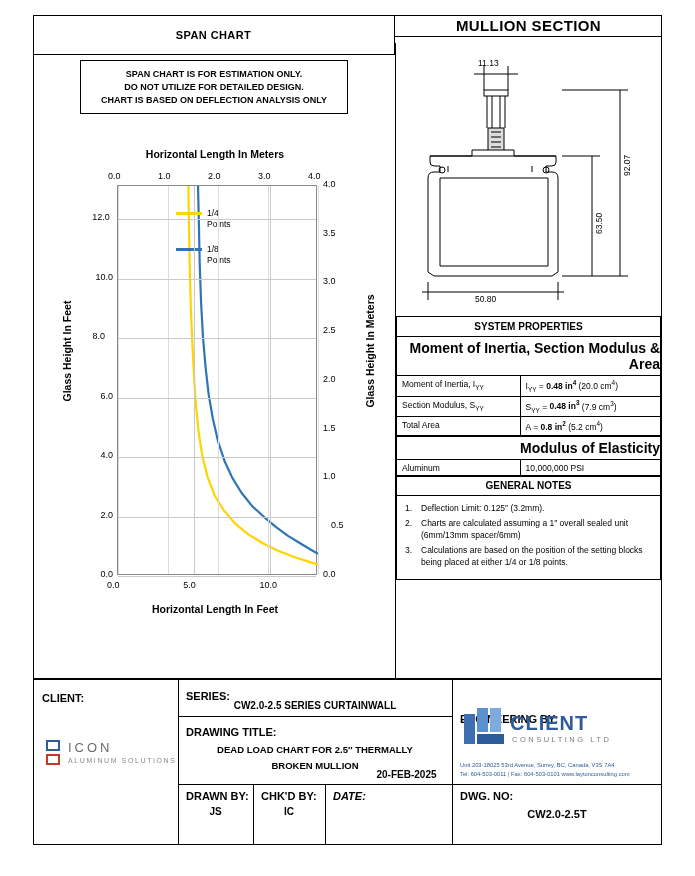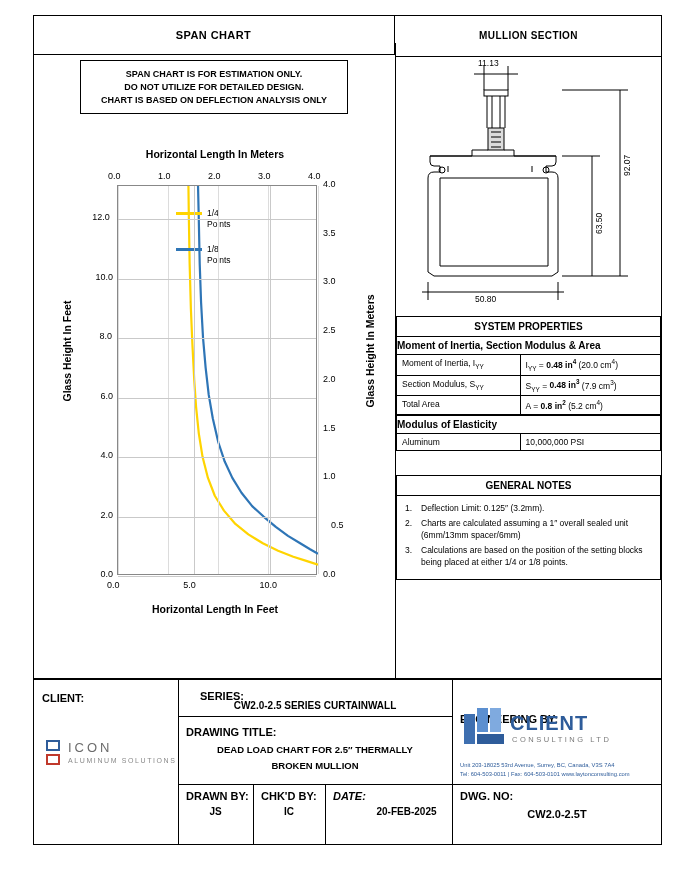--- a/index.html
+++ b/index.html
@@ -41,27 +41,27 @@
     justify-content: center;
     font-size: 11px;
     font-weight: bold;
     letter-spacing: 0.4px;
   }
   .hdr-right {
     position: absolute;
     left: 395px;
     top: 15px;
     width: 267px;
-    height: 42px;
+    height: 22px;
     border-bottom: 1.5px solid #000;
     box-sizing: border-box;
     display: flex;
     align-items: center;
     justify-content: center;
-    font-size: 10px;
+    font-size: 15px;
     font-weight: bold;
     letter-spacing: 0.4px;
   }
   
   .col-divider {
     position: absolute;
     left: 394.5px;
     top: 43px;
     width: 1.5px;
     height: 635px;
@@ -189,22 +189,22 @@
   }
   .tbl-title {
     font-weight: bold;
     font-size: 10px;
     text-align: center;
     padding: 4px 0;
     border-bottom: 1.2px solid #000;
   }
   .tbl-sub {
     font-weight: bold;
-    font-size: 10px;
-    text-align: left;
+    font-size: 14px;
+    text-align: right;
     padding: 3px 0;
     border-bottom: 1px solid #000;
   }
   .row {
     display: flex;
     border-bottom: 1px solid #000;
   }
   .row:last-child { border-bottom: none; }
   .cell-l {
     width: 47%;
@@ -305,21 +305,21 @@
       <div class="tick-lab" style="left: 214.439px; top: 440px;">10.0</div>
       <div class="tick-lab" style="left: 63px; top: 31px;">0.0</div>
       <div class="tick-lab" style="left: 113.013px; top: 31px;">1.0</div>
       <div class="tick-lab" style="left: 163.026px; top: 31px;">2.0</div>
       <div class="tick-lab" style="left: 213.038px; top: 31px;">3.0</div>
       <div class="tick-lab" style="left: 263.051px; top: 31px;">4.0</div>
       <div class="tick-lab" style="left: 44px; top: 429px; width: 24px; text-align: right;">0.0</div>
       <div class="tick-lab" style="left: 44px; top: 369.549px; width: 24px; text-align: right;">2.0</div>
       <div class="tick-lab" style="left: 44px; top: 310.098px; width: 24px; text-align: right;">4.0</div>
       <div class="tick-lab" style="left: 44px; top: 250.646px; width: 24px; text-align: right;">6.0</div>
-      <div class="tick-lab" style="left: 43px; top: 191.195px; width: 24px; text-align: right;">8.0</div>
+      <div class="tick-lab" style="left: 36px; top: 191.195px; width: 24px; text-align: right;">8.0</div>
       <div class="tick-lab" style="left: 44px; top: 131.744px; width: 24px; text-align: right;">10.0</div>
       <div class="tick-lab" style="left: 44px; top: 72.2927px; width: 24px; text-align: center;">12.0</div>
       <div class="tick-lab" style="left: 278px; top: 429px;">0.0</div>
       <div class="tick-lab" style="left: 278px; top: 380.238px; margin-left: 8px;">0.5</div>
       <div class="tick-lab" style="left: 278px; top: 331.475px;">1.0</div>
       <div class="tick-lab" style="left: 278px; top: 282.713px;">1.5</div>
       <div class="tick-lab" style="left: 278px; top: 233.95px;">2.0</div>
       <div class="tick-lab" style="left: 278px; top: 185.188px;">2.5</div>
       <div class="tick-lab" style="left: 278px; top: 136.425px;">3.0</div>
       <div class="tick-lab" style="left: 278px; top: 87.6626px;">3.5</div>
@@ -419,33 +419,33 @@
 
   <div class="tb-lab" style="left:42px; top:692px;">CLIENT:</div>
 
   <div style="position:absolute; left:46px; top:740px; width:16px; height:26px;">
     <div style="position:absolute;left:0;top:0;width:14px;height:11px;border:2px solid #2E5C9A;box-sizing:border-box;"></div>
     <div style="position:absolute;left:0;top:14px;width:14px;height:11px;border:2px solid #C0392B;box-sizing:border-box;"></div>
   </div>
   <div style="position:absolute; left:68px; top:740px; font-size:13px; letter-spacing:3px; color:#6b6b6b;">ICON</div>
   <div style="position:absolute; left:68px; top:757px; font-size:7px; letter-spacing:1.6px; color:#8a8a8a;">ALUMINUM SOLUTIONS</div>
 
-  <div class="tb-lab" style="left:186px; top:690px;margin-left:14px;">SERIES:</div>
+  <div class="tb-lab" style="left:186px; top:690px;">SERIES:</div>
   <div class="tb-val" style="left:178px; top:700px; width:274px;">CW2.0-2.5 SERIES CURTAINWALL</div>
 
   <div class="tb-lab" style="left:186px; top:726px;">DRAWING TITLE:</div>
   <div class="tb-val" style="left:178px; top:744px; width:274px; font-size:9.5px;">DEAD LOAD CHART FOR 2.5″ THERMALLY</div>
   <div class="tb-val" style="left:178px; top:760px; width:274px; font-size:9.5px;">BROKEN MULLION</div>
 
   <div class="tb-lab" style="left:186px; top:790px;">DRAWN BY:</div>
   <div class="tb-val" style="left:178px; top:806px; width:75px;">JS</div>
   <div class="tb-lab" style="left:261px; top:790px;">CHK'D BY:</div>
   <div class="tb-val" style="left:253px; top:806px; width:72px;">IC</div>
   <div class="tb-lab" style="left:333px; top:790px;font-style:italic;">DATE:</div>
-  <div class="tb-val" style="left:325px; top:806px; width:127px;padding-left:18px;">20-FEB-2025</div>
+  <div class="tb-val" style="left:325px; top:769px; width:127px;padding-left:18px;">20-FEB-2025</div>
 
   <div class="tb-lab" style="left:460px; top:713px;">ENGINEERING BY:</div>
   <svg style="position:absolute; left:464px; top:708px;" width="40" height="42" viewBox="0 0 40 42">
     <rect x="0" y="6" width="11" height="30" fill="#3E6FB0"></rect>
     <rect x="13" y="0" width="11" height="24" fill="#5B8FD0"></rect>
     <rect x="13" y="26" width="27" height="10" fill="#2E5C9A"></rect>
     <rect x="26" y="0" width="11" height="24" fill="#7FAADF"></rect>
   </svg>
   <div style="position:absolute; left:510px; top:712px; font-size:20px; font-weight:bold; color:#2E5C9A; letter-spacing:1px;">CLIENT</div>
   <div style="position:absolute; left:512px; top:735px; font-size:7.5px; letter-spacing:2.5px; color:#7a7a7a;">CONSULTING LTD</div>

